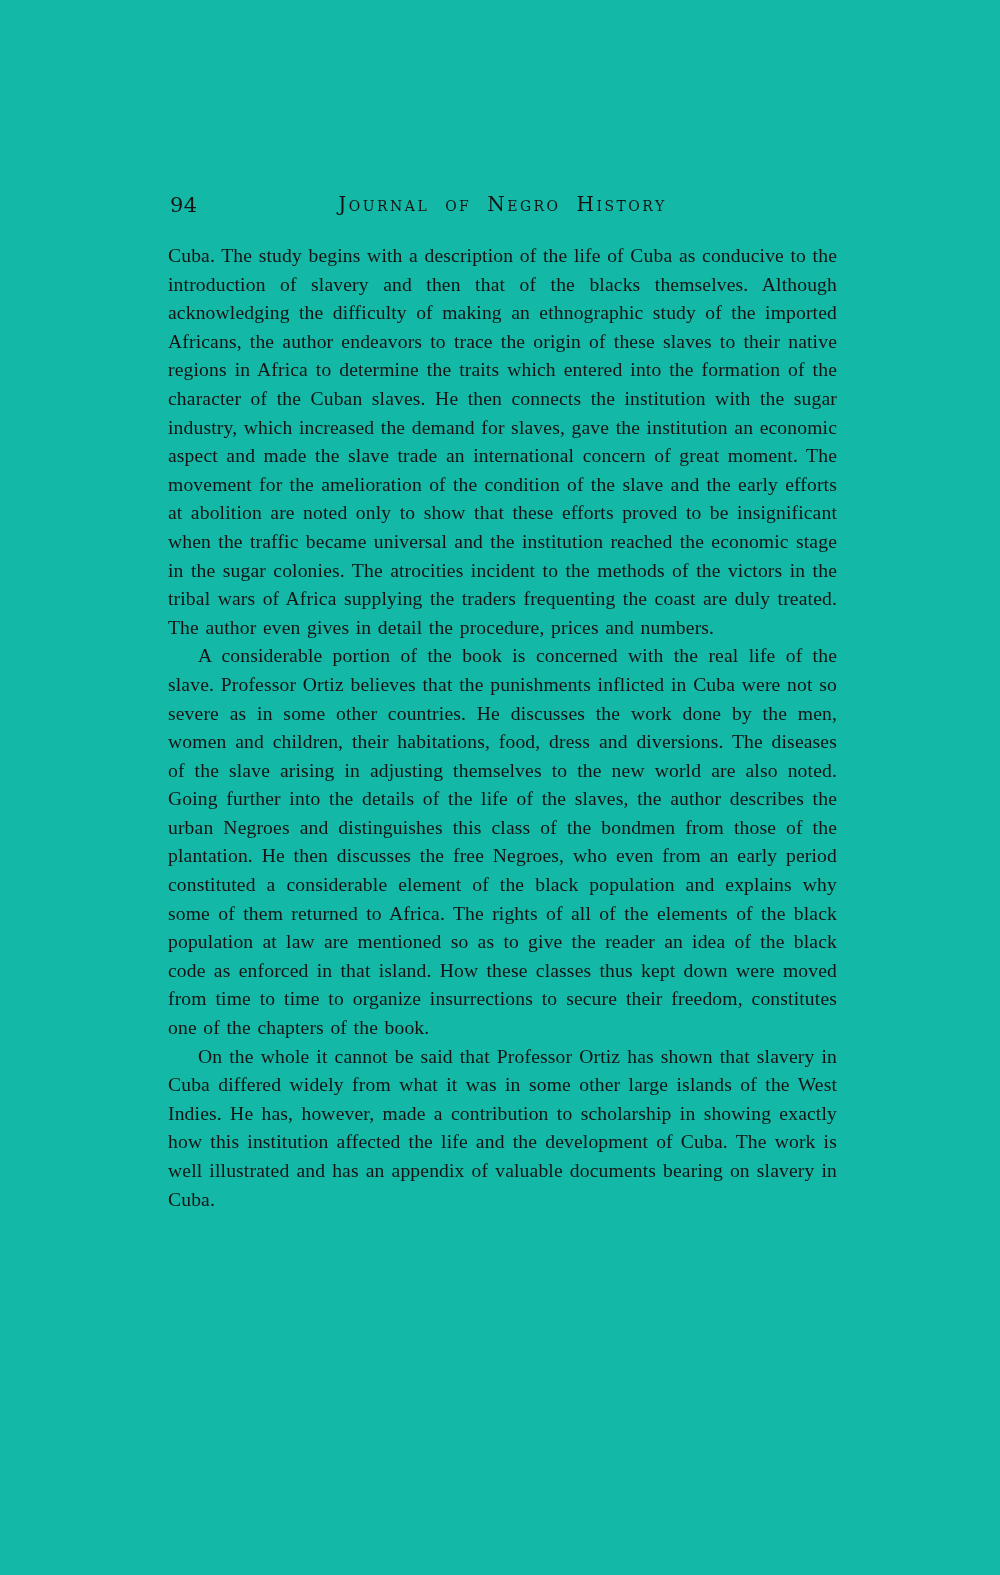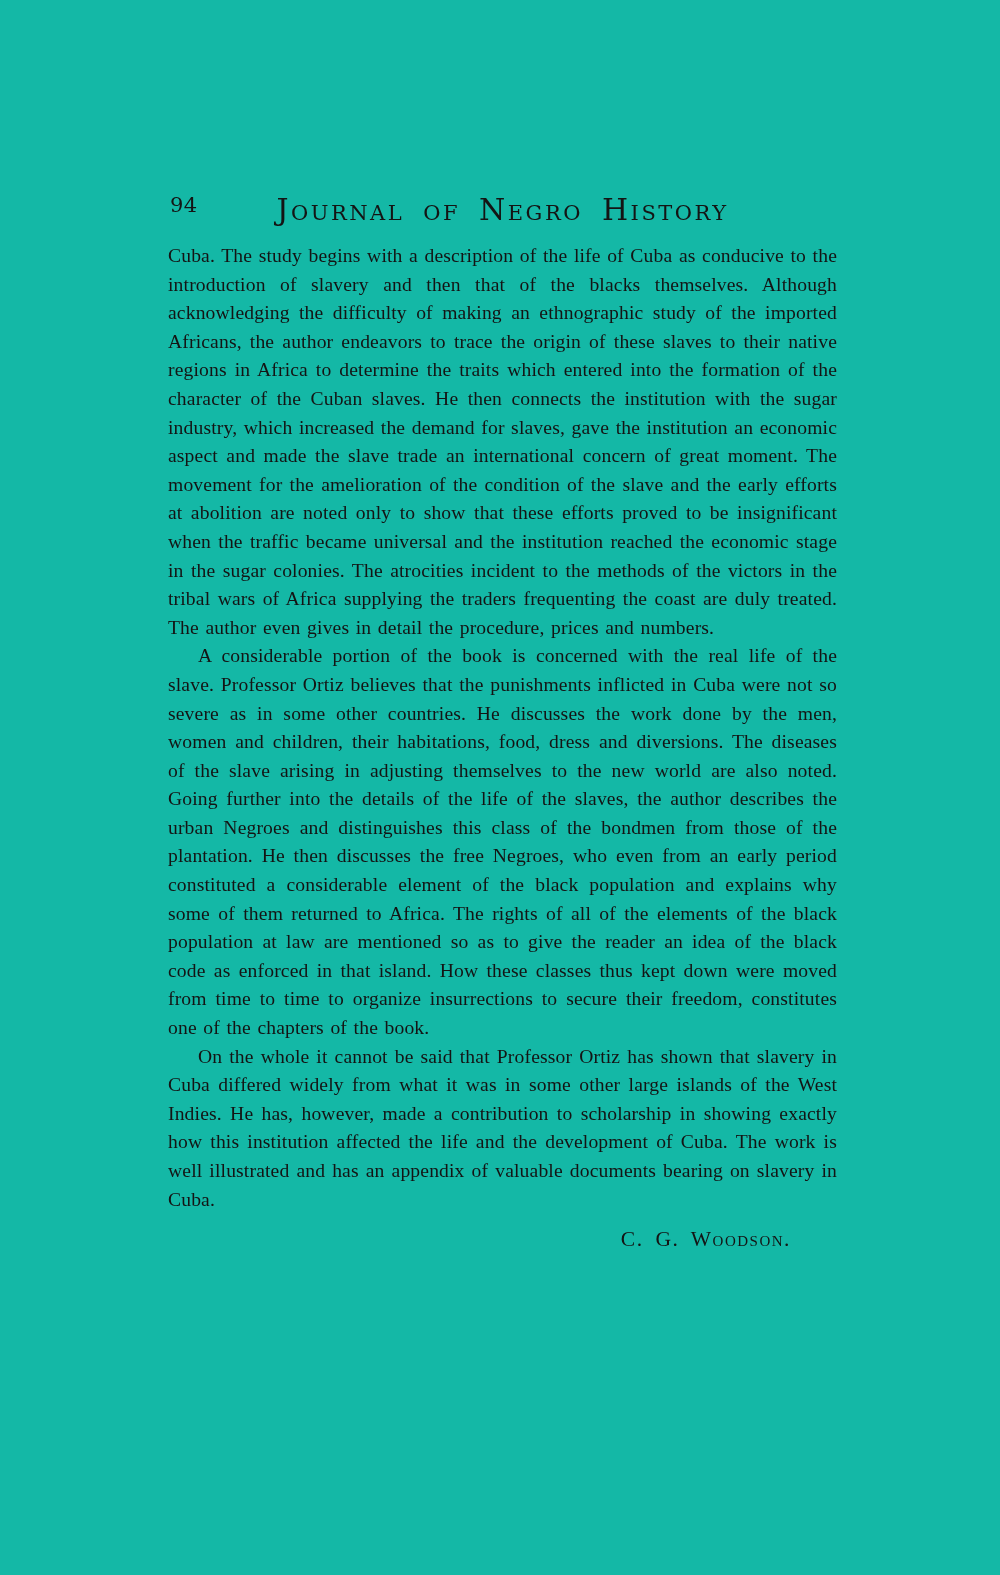--- a/index.html
+++ b/index.html
@@ -31,21 +31,21 @@
     position: absolute;
     left: 2px;
     top: 1px;
     font-size: 21px;
     letter-spacing: 0.5px;
   }
   .journal-title {
     display: block;
     text-align: center;
     font-variant: small-caps;
-    font-size: 30px;
+    font-size: 20px;
     letter-spacing: 2.5px;
     word-spacing: 7px;
     white-space: nowrap;
   }
   .page-body {
     position: absolute;
     top: 242px;
     left: 168px;
     width: 669px;
     font-family: Liberation Serif, serif;
@@ -77,15 +77,14 @@
 <div class="page">
   <header class="page-header">
     <span class="page-number">94</span>
     <span class="journal-title">Journal of Negro History</span>
   </header>
 
   <main class="page-body">
     <p class="para first">Cuba.  The study begins with a description of the life of Cuba as conducive to the introduction of slavery and then that of the blacks themselves.  Although acknowledging the difficulty of making an ethnographic study of the imported Africans, the author endeavors to trace the origin of these slaves to their native regions in Africa to determine the traits which entered into the formation of the character of the Cuban slaves.  He then connects the institution with the sugar industry, which increased the demand for slaves, gave the institution an economic aspect and made the slave trade an international concern of great moment.  The movement for the amelioration of the condition of the slave and the early efforts at abolition are noted only to show that these efforts proved to be insignificant when the traffic became universal and the institution reached the economic stage in the sugar colonies.  The atrocities incident to the methods of the victors in the tribal wars of Africa supplying the traders frequenting the coast are duly treated.  The author even gives in detail the procedure, prices and numbers.</p>
     <p class="para">A considerable portion of the book is concerned with the real life of the slave.  Professor Ortiz believes that the punishments inflicted in Cuba were not so severe as in some other countries.  He discusses the work done by the men, women and children, their habitations, food, dress and diversions.  The diseases of the slave arising in adjusting themselves to the new world are also noted.  Going further into the details of the life of the slaves, the author describes the urban Negroes and distinguishes this class of the bondmen from those of the plantation.  He then discusses the free Negroes, who even from an early period constituted a considerable element of the black population and explains why some of them returned to Africa.  The rights of all of the elements of the black population at law are mentioned so as to give the reader an idea of the black code as enforced in that island.  How these classes thus kept down were moved from time to time to organize insurrections to secure their freedom, constitutes one of the chapters of the book.</p>
     <p class="para">On the whole it cannot be said that Professor Ortiz has shown that slavery in Cuba differed widely from what it was in some other large islands of the West Indies.  He has, however, made a contribution to scholarship in showing exactly how this institution affected the life and the development of Cuba.  The work is well illustrated and has an appendix of valuable documents bearing on slavery in Cuba.</p>
-    <p class="signature">C. G. Woodson.</p>
   </main>
 </div>
 
 </body></html>

